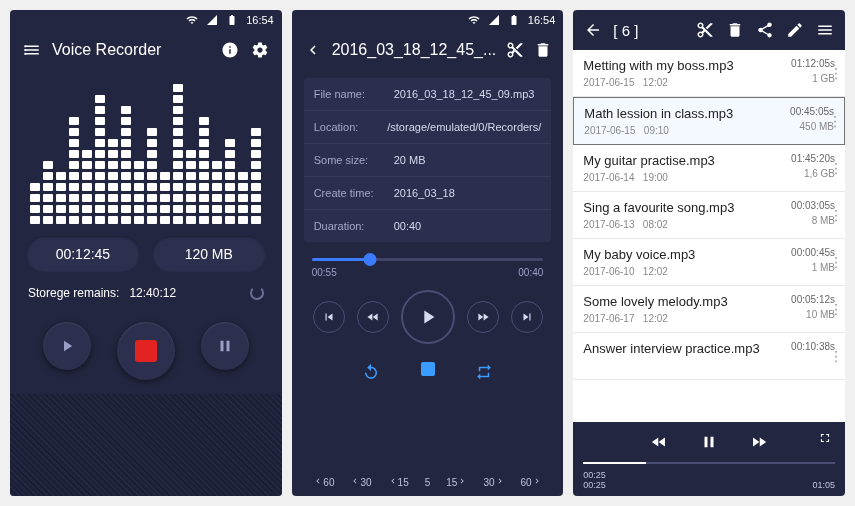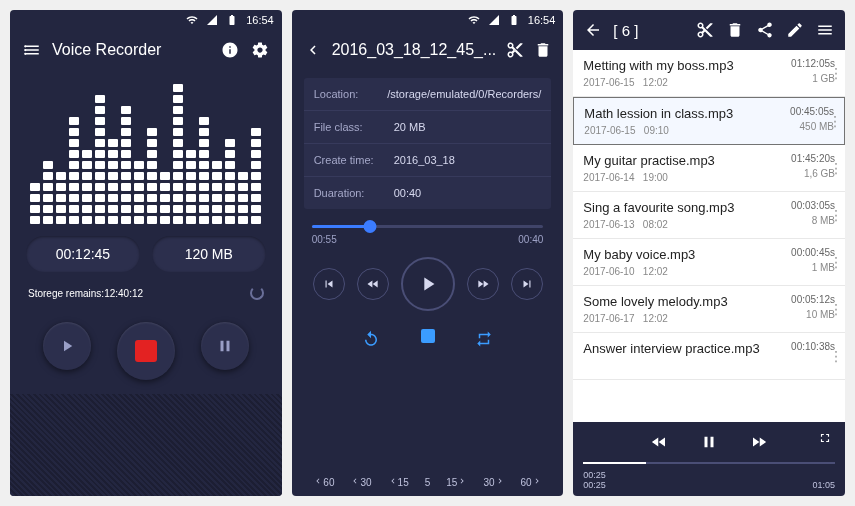--- a/index.html
+++ b/index.html
@@ -13,21 +13,21 @@
   .icon-btn { width: 20px; height: 20px; display: flex; align-items: center; justify-content: center; cursor: pointer; }
   .icon-btn svg { width: 18px; height: 18px; fill: #fff; }
   .light .icon-btn svg { fill: #333; }
 
   
   .eq { height: 160px; display: flex; align-items: flex-end; justify-content: center; gap: 3px; padding: 10px 18px 6px; }
   .eq-col { width: 10px; display: flex; flex-direction: column-reverse; gap: 3px; }
   .eq-seg { width: 10px; height: 8px; background: #fff; border-radius: 1px; }
   .pill-row { display: flex; gap: 12px; padding: 6px 16px; justify-content: flex-end; }
   .pill { flex: 1; background: #2c2f4d; border-radius: 20px; height: 36px; display: flex; align-items: center; justify-content: center; font-size: 14px; box-shadow: inset 0 1px 3px rgba(0,0,0,.4); }
-  .storage-row { padding: 8px 18px; font-size: 10px; display: flex; align-items: center; }
+  .storage-row { padding: 8px 18px; font-size: 12px; display: flex; align-items: center; gap: 10px; }
   .storage-row .spin { margin-left: auto; width: 14px; height: 14px; border: 2px solid #6a6f99; border-top-color: transparent; border-radius: 50%; }
   .ctrl-row { display: flex; justify-content: center; gap: 26px; padding: 14px 0; }
   .circ { width: 48px; height: 48px; border-radius: 50%; background: #2c2f4d; display: flex; align-items: center; justify-content: center; box-shadow: 0 2px 6px rgba(0,0,0,.5), inset 0 1px 2px rgba(255,255,255,.1); cursor: pointer; }
   .circ.big { width: 58px; height: 58px; }
   .circ svg { width: 18px; height: 18px; fill: #9a9fc7; }
   .rec-sq { width: 22px; height: 22px; background: #e32222; border-radius: 3px; }
   .texture { flex: 1; background: repeating-linear-gradient(45deg, #1c1e33 0 2px, #232640 2px 4px); }
 
   
   .info-tbl { margin: 8px 12px; background: #2b2e4c; border-radius: 3px; }
@@ -349,25 +349,29 @@
         </svg>
       </div>
     <div class="icon-btn">
         <svg viewBox="0 0 24 24">
           <path d="M18 16.08c-.76 0-1.44.3-1.96.77L8.91 12.7c.05-.23.09-.46.09-.7s-.04-.47-.09-.7l7.05-4.11c.54.5 1.25.81 2.04.81 1.66 0 3-1.34 3-3s-1.34-3-3-3-3 1.34-3 3c0 .24.04.47.09.7L8.04 9.81C7.5 9.31 6.79 9 6 9c-1.66 0-3 1.34-3 3s1.34 3 3 3c.79 0 1.5-.31 2.04-.81l7.12 4.16c-.05.21-.08.43-.08.65 0 1.61 1.31 2.92 2.92 2.92 1.61 0 2.92-1.31 2.92-2.92s-1.31-2.92-2.92-2.92z"></path>
         </svg>
       </div>
   </div>
   <div class="info-tbl" id="info-tbl">
       <div class="row">
+        <div class="k">File name:</div>
+        <div class="v">2016_03_18_12_45_09.mp3</div>
+      </div>
+      <div class="row">
         <div class="k">Location:</div>
         <div class="v">/storage/emulated/0/Recorders/</div>
       </div>
       <div class="row">
-        <div class="k">File class:</div>
+        <div class="k">Some size:</div>
         <div class="v">20 MB</div>
       </div>
       <div class="row">
         <div class="k">Create time:</div>
         <div class="v">2016_03_18</div>
       </div>
       <div class="row">
         <div class="k">Duaration:</div>
         <div class="v">00:40</div>
       </div>

